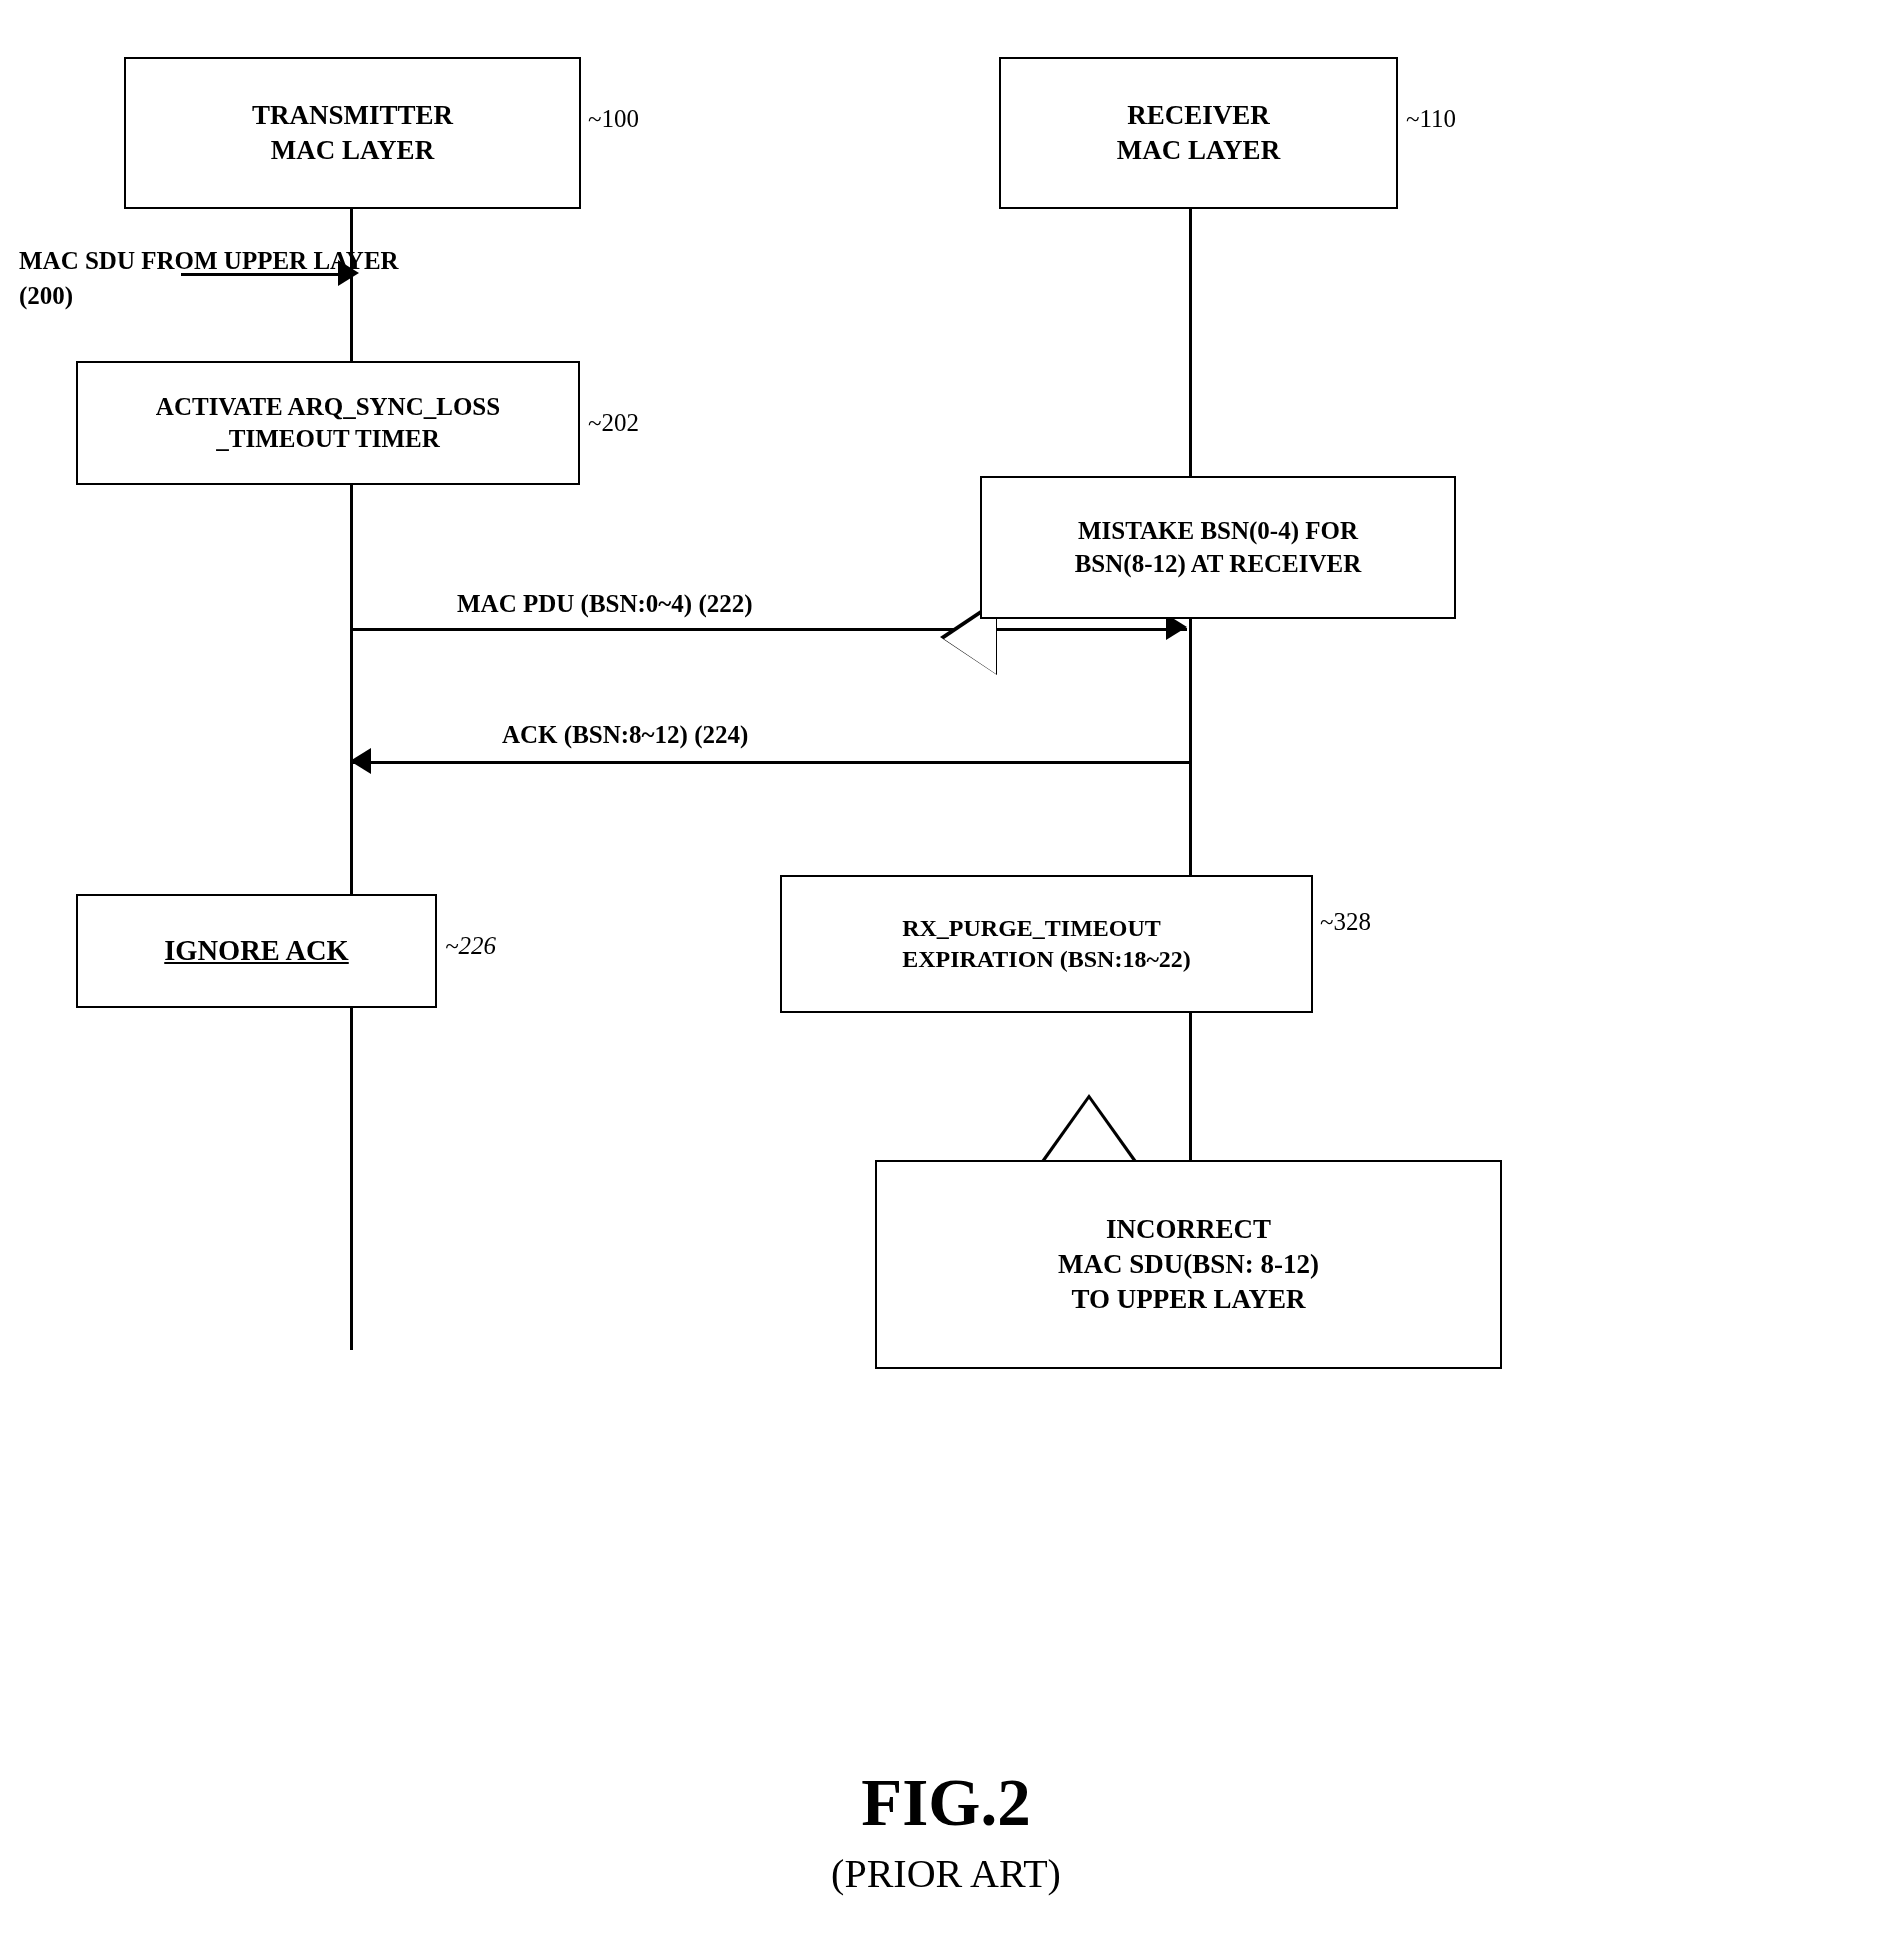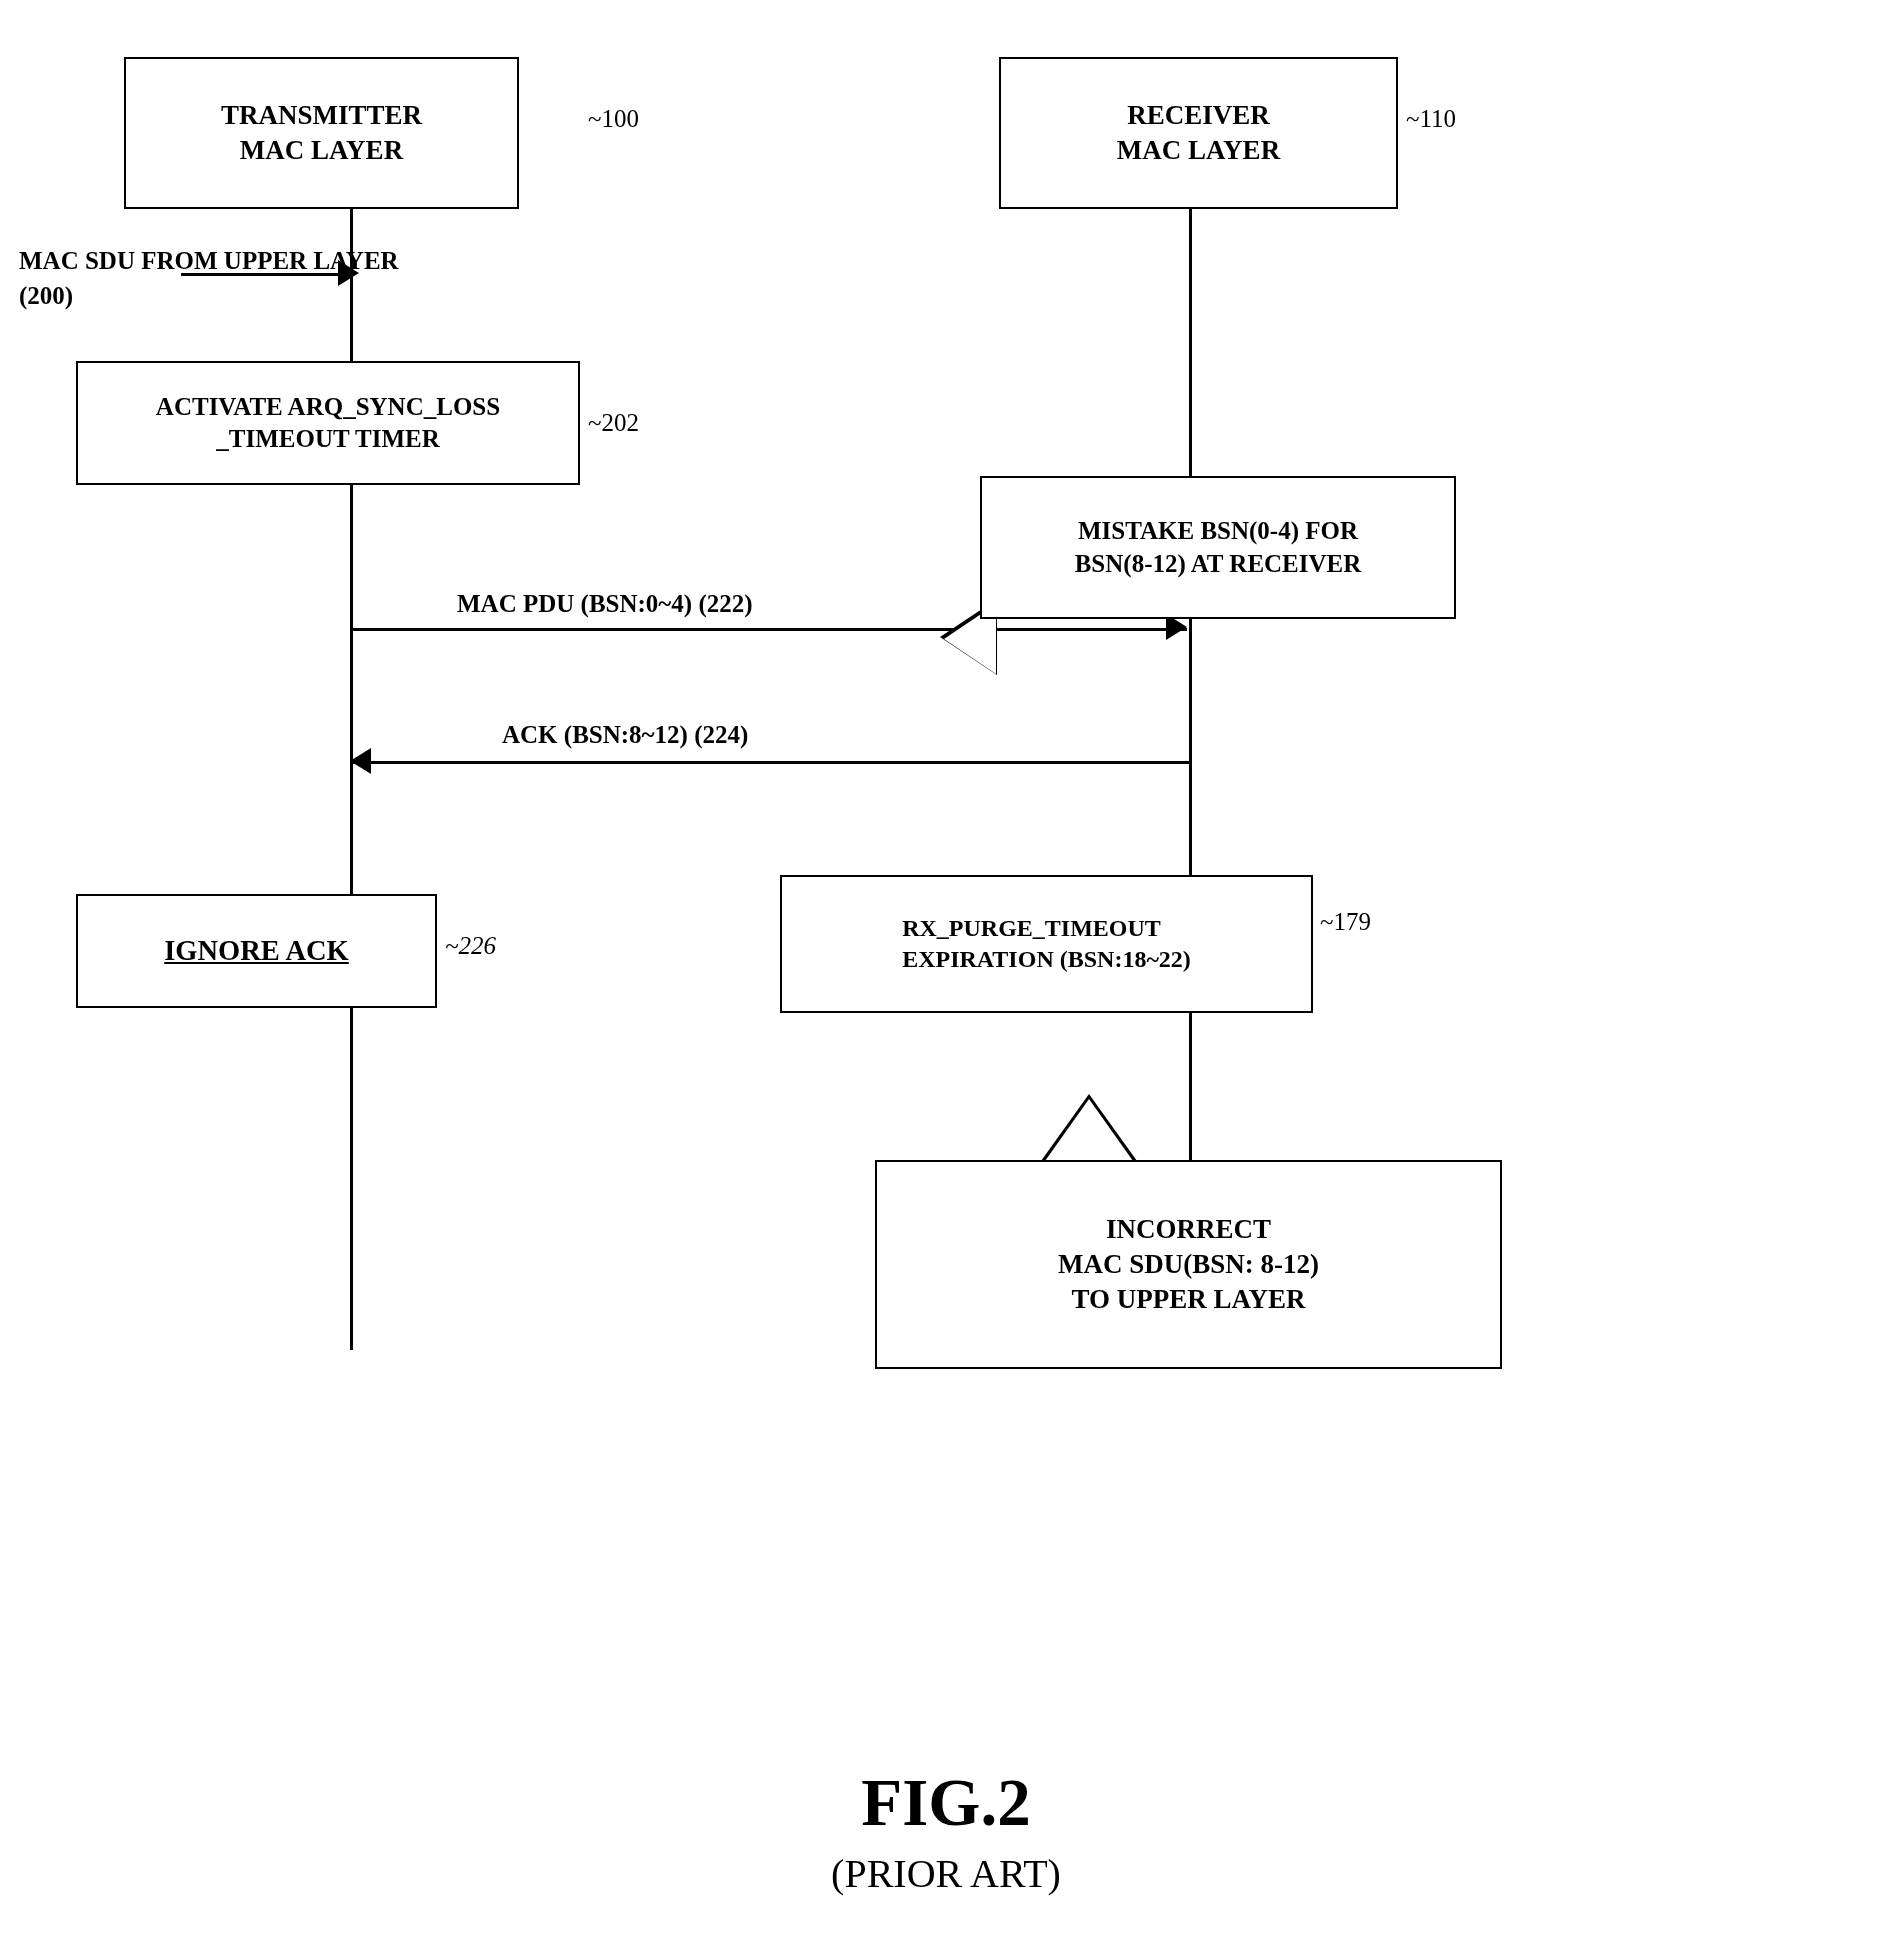--- a/index.html
+++ b/index.html
@@ -30,21 +30,21 @@
       text-align: center;
       font-size: 27px;
       font-weight: bold;
       line-height: 1.3;
     }
 
     
     .transmitter-box {
       top: 57px;
       left: 124px;
-      width: 395px;
+      width: 457px;
       height: 152px;
     }
 
     
     .receiver-box {
       top: 57px;
       left: 999px;
       width: 399px;
       height: 152px;
     }
@@ -233,21 +233,21 @@
   </div>
   <div class="ref-num" style="top:932px; left:445px;font-style:italic;">
     ~<span>226</span>
   </div>
 
   <div class="box rx-purge-box">
     <span style="font-size:24px; white-space:pre; text-align:left;">RX_PURGE_TIMEOUT
 EXPIRATION (BSN:18~22)</span>
   </div>
   <div class="ref-num" style="top:908px; left:1320px;">
-    ~<span>179</span>
+    ~<span>328</span>
   </div>
 
   <div style="position:absolute; top:1094px; left:1041px; width:0; height:0;
               border-left: 48px solid transparent;
               border-right: 48px solid transparent;
               border-bottom: 67px solid #000;"></div>
   <div style="position:absolute; top:1099px; left:1045px; width:0; height:0;
               border-left: 44px solid transparent;
               border-right: 44px solid transparent;
               border-bottom: 62px solid #fff;"></div>

